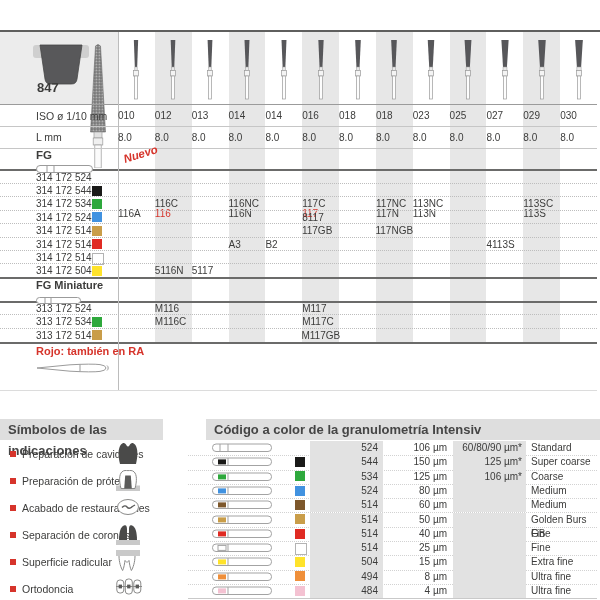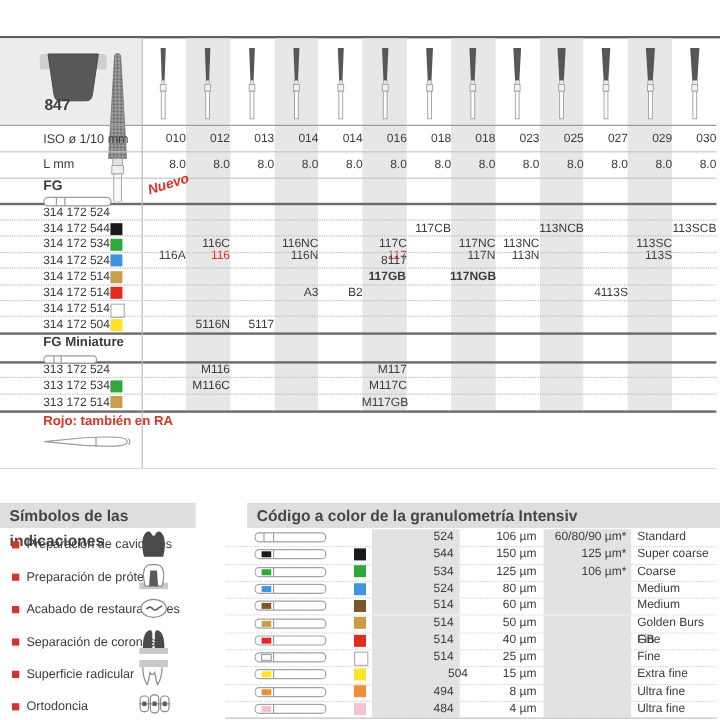--- a/index.html
+++ b/index.html
@@ -8,21 +8,21 @@
   .abs{position:absolute}
   .stripe{position:absolute;background:#e7e7e7}
   .hline{position:absolute;left:0;width:597px;height:1px;background:#c6c6c6}
   .hline.dark{height:2px;background:#6b6b6a}
   .hline.mid{background:#9b9b9b}
   .hline.dot{background:none;border-top:1px dotted #bdbdbd;height:0}
   .vline{position:absolute;width:1px;background:#bcbcbc}
   .lbl{position:absolute;font-size:10.5px;white-space:nowrap}
   .bold{font-weight:bold}
   .grid13{position:absolute;left:118px;width:479px;display:grid;
-          grid-template-columns:repeat(13,1fr);text-align:right;font-size:10px}
+          grid-template-columns:repeat(13,1fr);text-align:left;font-size:10px}
   .trow{position:absolute;left:0;width:597px}
   .ref{position:absolute;left:36px;font-size:10px;white-space:nowrap}
   .swatch{position:absolute;width:10px;height:10px}
   .cellred{color:#d6342b}
   .nuevo{position:absolute;left:123px;top:148px;color:#d6342b;font-weight:bold;
          font-style:italic;font-size:11.5px;transform:rotate(-17deg)}
   .ranote{position:absolute;left:36px;top:345px;color:#d6342b;font-weight:bold;font-size:11px}
   .headband{position:absolute;top:419px;height:21px;background:#dedede;
             font-size:13px;font-weight:bold;color:#454545;line-height:21px}
   .ind-item{position:absolute;left:0;width:185px;height:26px}
@@ -226,35 +226,20 @@
           <div></div>
           <div></div>
           <div>113S</div>
           <div></div>
         </div>
         <div class="hline dot" style="top: 12.4px;"></div>
       </div>
       <div class="trow" style="top: 184px; height: 13.4px;">
         <div class="ref" style="line-height: 13.4px;">314 172 544</div>
         <div class="swatch" style="left: 92px; top: 1.7px; background: rgb(26, 26, 24);"></div>
-        <div class="grid13" style="top: 0px; height: 13.4px; line-height: 13.4px;">
-          <div></div>
-          <div></div>
-          <div></div>
-          <div></div>
-          <div></div>
-          <div></div>
-          <div>117CB</div>
-          <div></div>
-          <div></div>
-          <div>113NCB</div>
-          <div></div>
-          <div></div>
-          <div>113SCB</div>
-        </div>
         <div class="hline dot" style="top: 12.4px;"></div>
       </div>
       <div class="trow" style="top: 197.4px; height: 13.4px;">
         <div class="ref" style="line-height: 13.4px;">314 172 534</div>
         <div class="swatch" style="left: 92px; top: 1.7px; background: rgb(46, 168, 60);"></div>
         <div class="grid13" style="top: 0px; height: 13.4px; line-height: 13.4px;">
           <div></div>
           <div>116C</div>
           <div></div>
           <div>116NC</div>
@@ -286,21 +271,21 @@
           <div></div>
           <div></div>
           <div></div>
           <div></div>
         </div>
         <div class="hline dot" style="top: 12.4px;"></div>
       </div>
       <div class="trow" style="top: 224.2px; height: 13.4px;">
         <div class="ref" style="line-height: 13.4px;">314 172 514</div>
         <div class="swatch" style="left: 92px; top: 1.7px; background: rgb(201, 157, 73);"></div>
-        <div class="grid13" style="top: 0px; height: 13.4px; line-height: 13.4px; font-weight: bold;">
+        <div class="grid13" style="top: 0px; height: 13.4px; line-height: 13.4px;">
           <div></div>
           <div></div>
           <div></div>
           <div></div>
           <div></div>
           <div>117GB</div>
           <div></div>
           <div>117NGB</div>
           <div></div>
           <div></div>
@@ -613,21 +598,21 @@
       </div>
       <div class="grit-row" style="top: 555.4px; height: 14.3px; line-height: 14.3px;">
         <div class="band" style="left: 122px; width: 73px;"></div>
         <div class="band" style="left: 265px; width: 73px;"></div>
         <div class="abs" style="left: 24px; top: 2px; width: 62px; height: 10px;"><svg width="62" height="10" viewBox="0 0 62 10">
     <rect x="0.5" y="1" width="59" height="7.5" rx="3.5" fill="#fff" stroke="#a3a3a3"></rect>
     <rect x="6" y="2.4" width="8" height="5" fill="#ffe32b"></rect>
     <line x1="16" y1="1" x2="16" y2="8.5" stroke="#a3a3a3"></line>
           </svg></div>
         <div class="swatch" style="left: 107px; top: 1.8px; background: rgb(255, 227, 43);"></div>
-        <div class="rt" style="left: 122px; width: 68px; padding-left: 12px;">504</div>
+        <div class="rt" style="left: 122px; width: 68px;">504</div>
         <div class="rt" style="left: 197px; width: 62px;">15 µm</div>
         <div class="rt" style="left: 265px; width: 69px;"></div>
         <div class="gname" style="left: 343px; width: 66px;">Extra fine</div>
       </div>
       <div class="grit-row" style="top: 569.7px; height: 14.3px; line-height: 14.3px;">
         <div class="band" style="left: 122px; width: 73px;"></div>
         <div class="band" style="left: 265px; width: 73px;"></div>
         <div class="abs" style="left: 24px; top: 2px; width: 62px; height: 10px;"><svg width="62" height="10" viewBox="0 0 62 10">
     <rect x="0.5" y="1" width="59" height="7.5" rx="3.5" fill="#fff" stroke="#a3a3a3"></rect>
     <rect x="6" y="2.4" width="8" height="5" fill="#ef8f3a"></rect>

